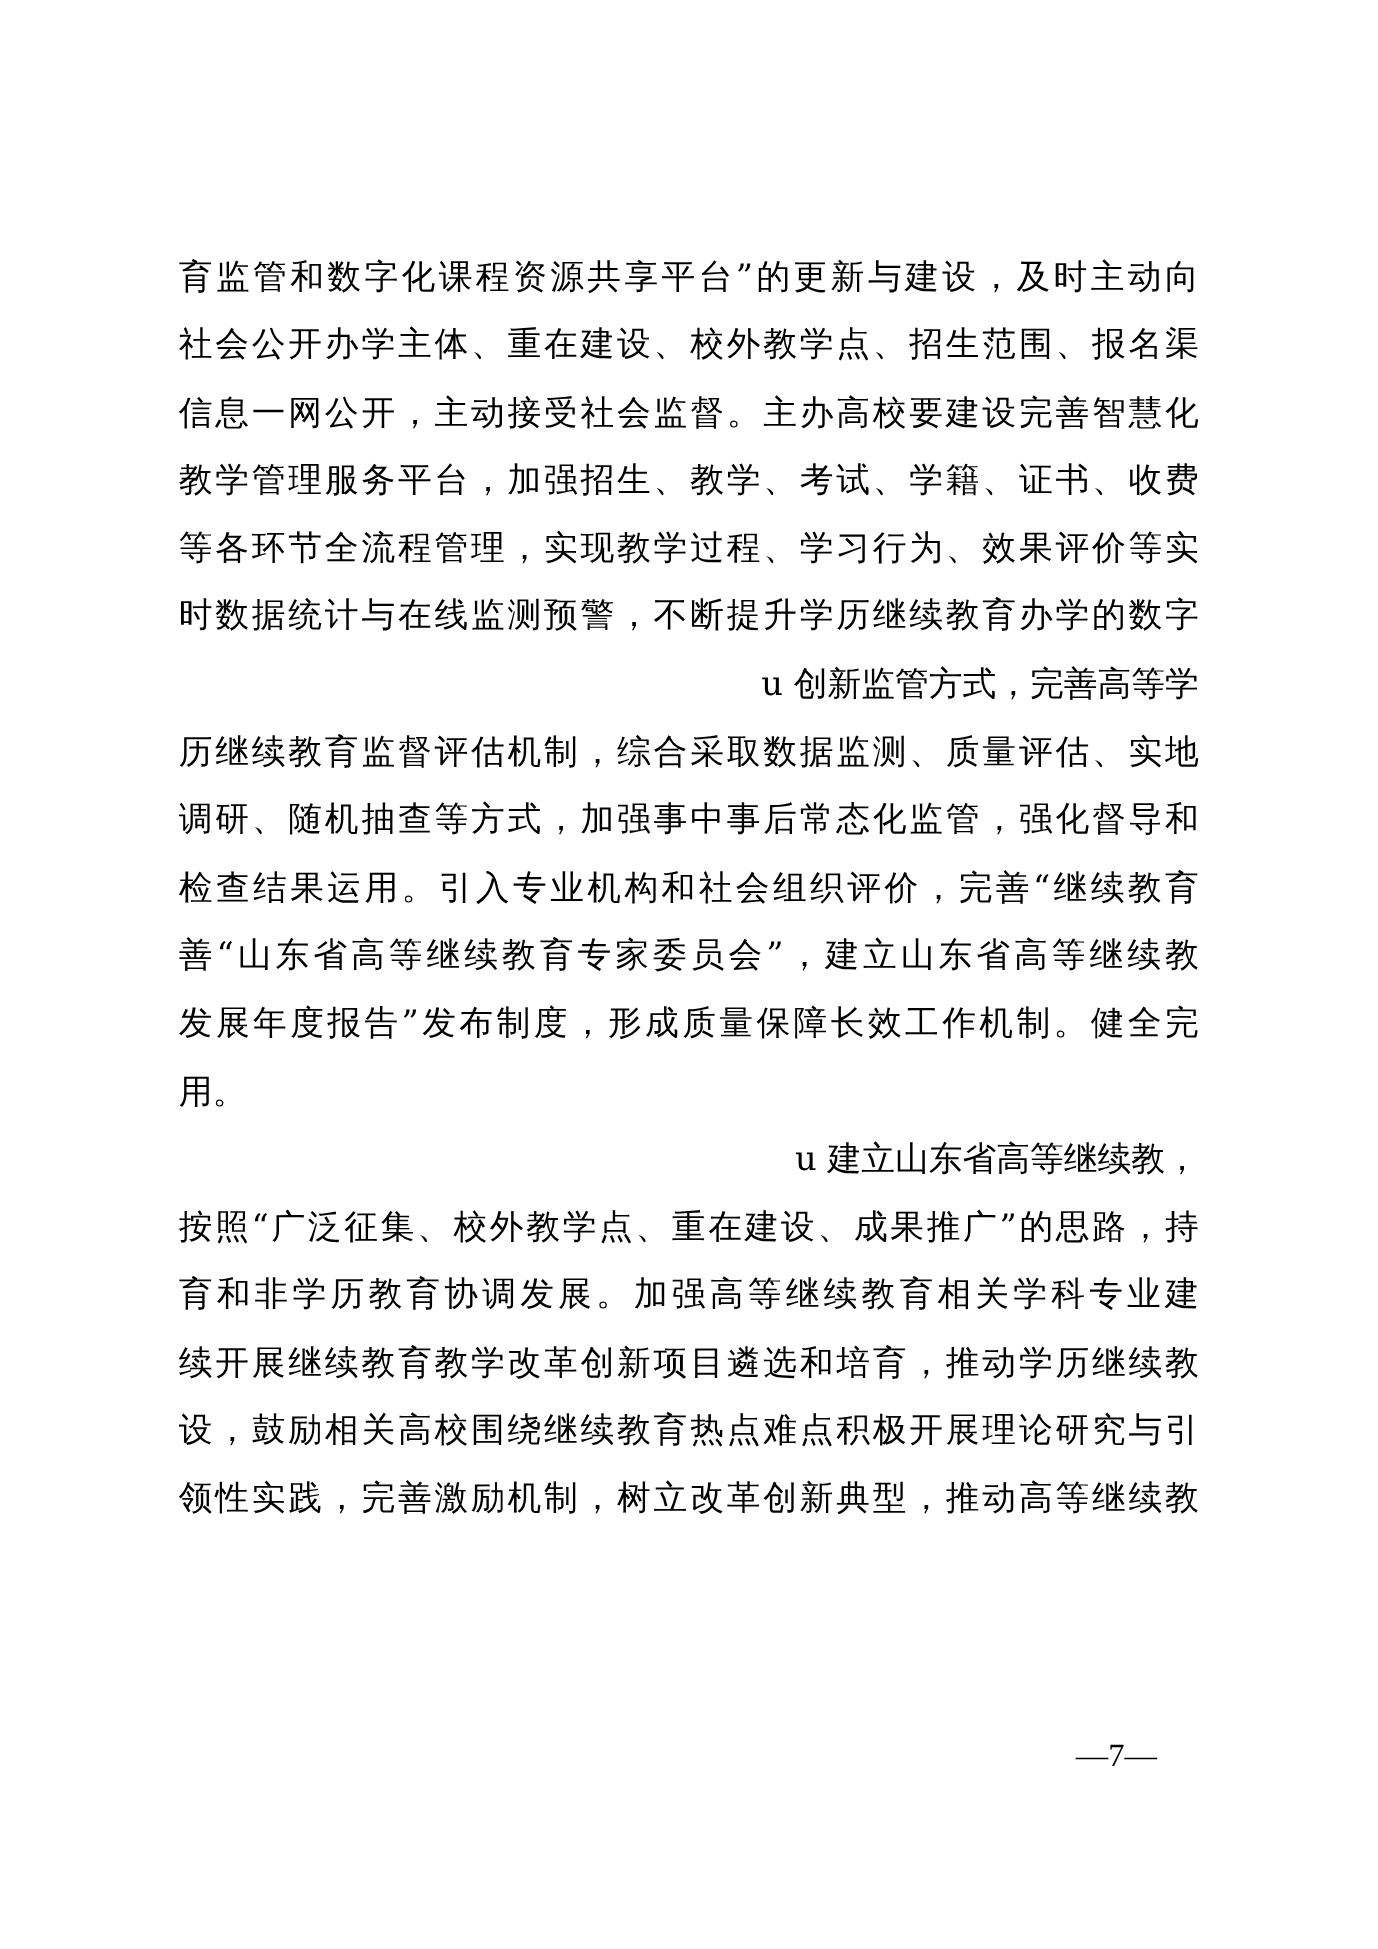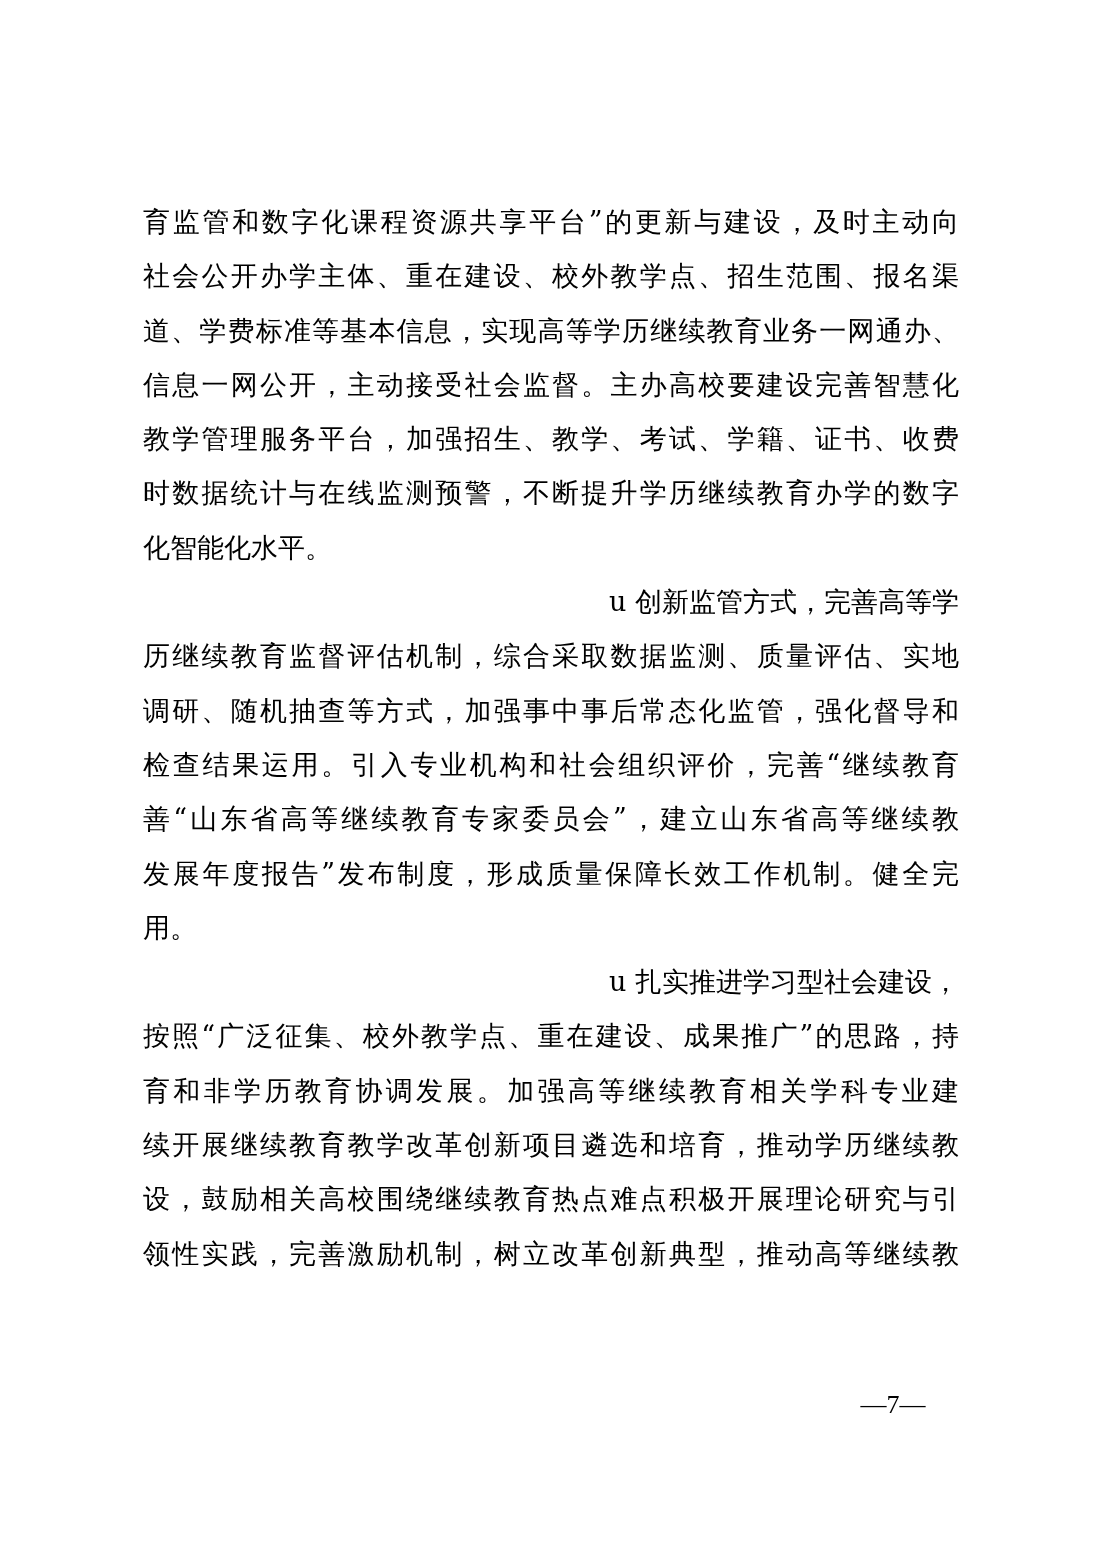--- a/index.html
+++ b/index.html
@@ -59,35 +59,34 @@
     }
   </style>
 </head>
 <body>
 
 <div class="page">
   <div class="body-text">
 
     <div class="line">育监管和数字化课程资源共享平台”的更新与建设，及时主动向</div>
     <div class="line">社会公开办学主体、重在建设、校外教学点、招生范围、报名渠</div>
-    <div class="line">道、学费标准等基本信息，实现高等学历继续教育业务一网通办、</div>
     <div class="line">信息一网公开，主动接受社会监督。主办高校要建设完善智慧化</div>
     <div class="line">教学管理服务平台，加强招生、教学、考试、学籍、证书、收费</div>
+    <div class="line">等各环节全流程管理，实现教学过程、学习行为、效果评价等实</div>
     <div class="line">时数据统计与在线监测预警，不断提升学历继续教育办学的数字</div>
-    <div class="line last">化智能化水平。</div>
 
     <div class="line indent-right">u 创新监管方式，完善高等学</div>
     <div class="line">历继续教育监督评估机制，综合采取数据监测、质量评估、实地</div>
     <div class="line">调研、随机抽查等方式，加强事中事后常态化监管，强化督导和</div>
     <div class="line">检查结果运用。引入专业机构和社会组织评价，完善“继续教育</div>
     <div class="line">善“山东省高等继续教育专家委员会”，建立山东省高等继续教</div>
     <div class="line">发展年度报告”发布制度，形成质量保障长效工作机制。健全完</div>
     <div class="line last">用。</div>
 
-    <div class="line indent-right">u 扎实推进学习型社会建设，</div>
+    <div class="line indent-right">u 建立山东省高等继续教，</div>
     <div class="line">按照“广泛征集、校外教学点、重在建设、成果推广”的思路，持</div>
     <div class="line">育和非学历教育协调发展。加强高等继续教育相关学科专业建</div>
     <div class="line">续开展继续教育教学改革创新项目遴选和培育，推动学历继续教</div>
     <div class="line">设，鼓励相关高校围绕继续教育热点难点积极开展理论研究与引</div>
     <div class="line">领性实践，完善激励机制，树立改革创新典型，推动高等继续教</div>
 
   </div>
 
   <div class="page-number">—7—</div>
 </div>

